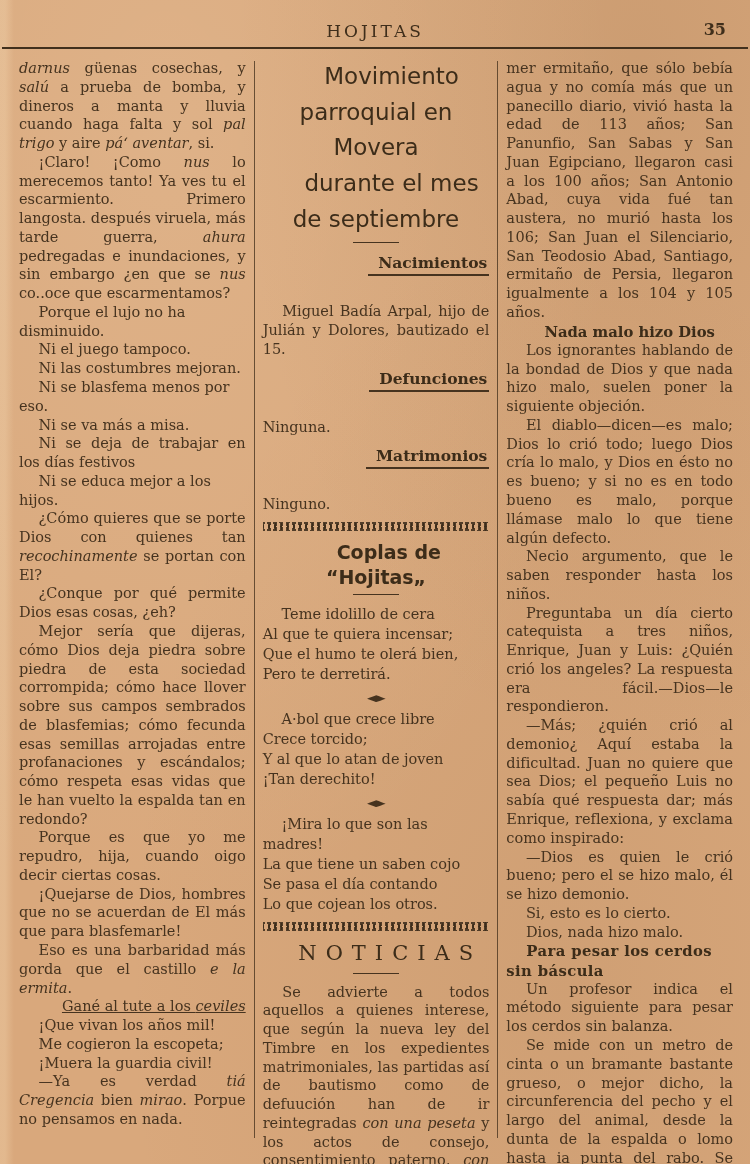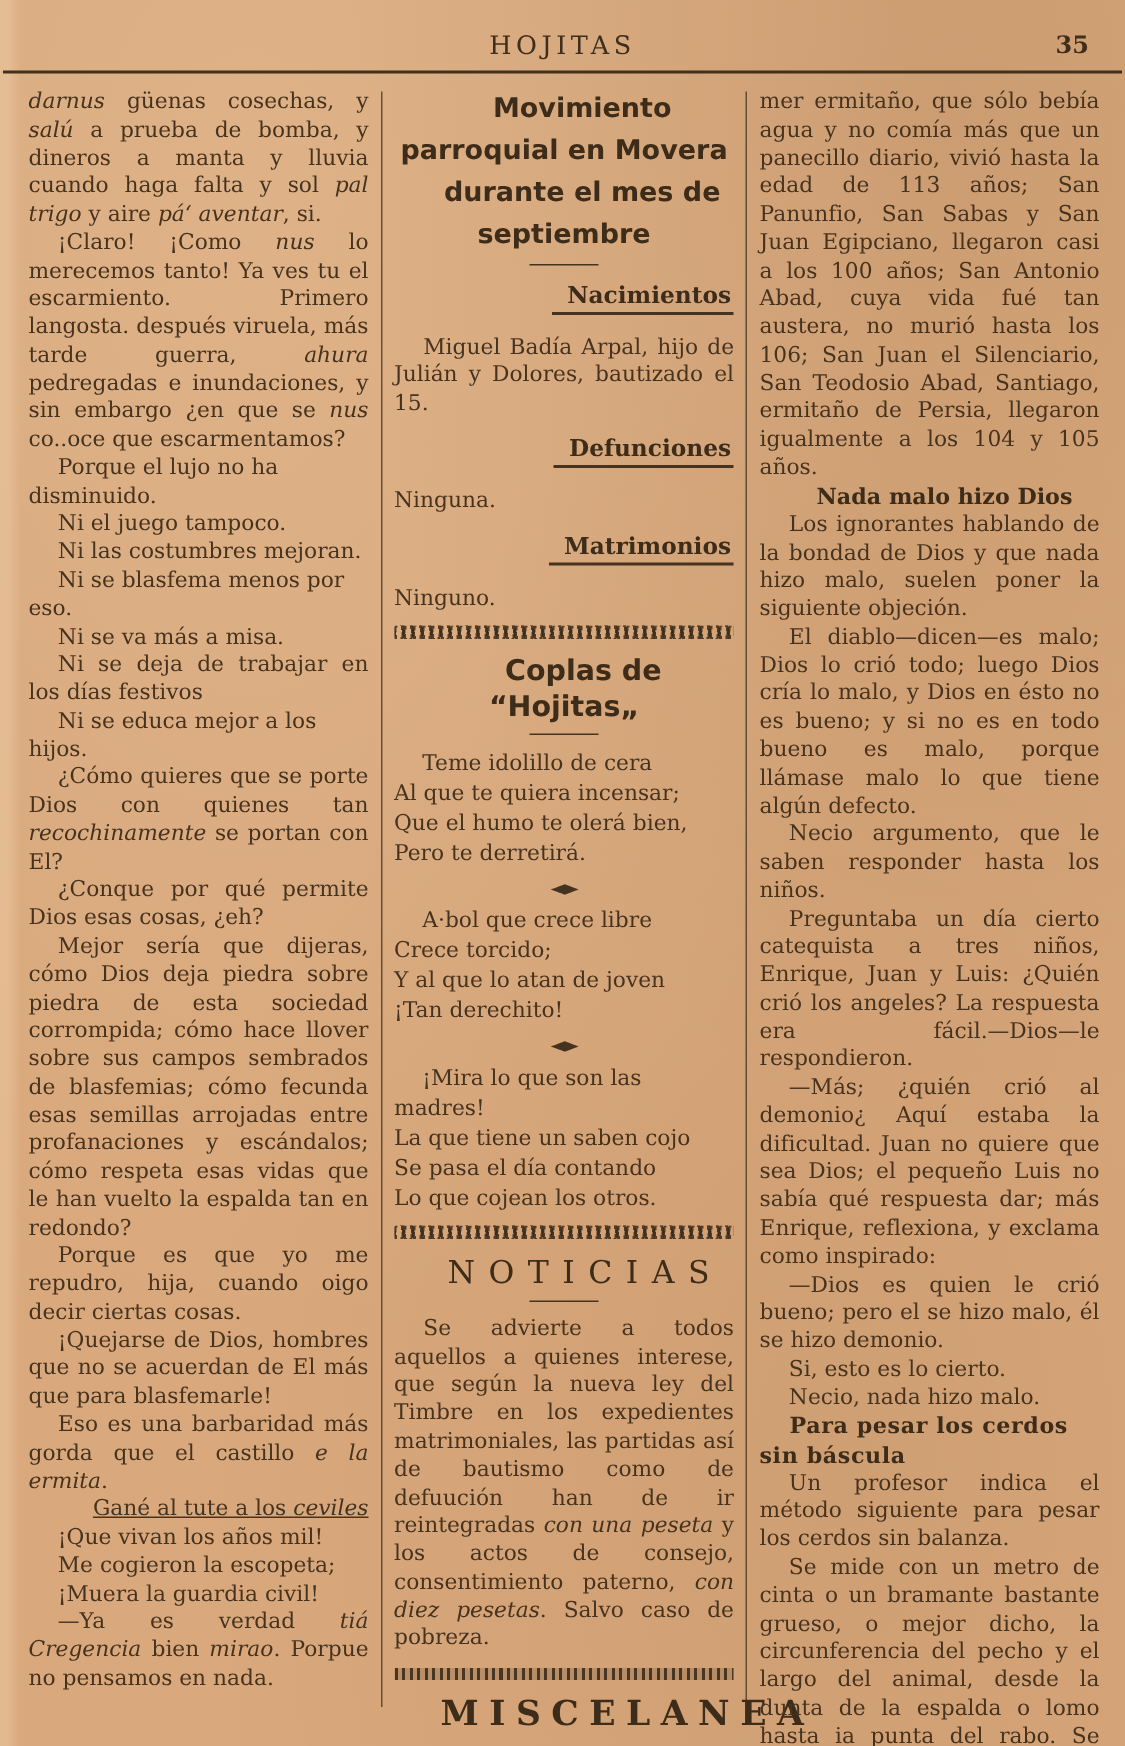--- a/index.html
+++ b/index.html
@@ -32,23 +32,23 @@
   .braid{height:9px; margin:8px 0 9px;
     background:
       repeating-linear-gradient(104deg, rgba(58,42,25,.85) 0 2px, rgba(58,42,25,0) 2px 6px),
       repeating-linear-gradient(76deg, rgba(58,42,25,.85) 0 2px, rgba(58,42,25,0) 2px 6px);}
   .hatch{height:8px; margin:10px 0 8px;
     background:repeating-linear-gradient(90deg, rgba(58,42,25,.9) 0 2px, rgba(58,42,25,.18) 2px 5px);}
   .orn{text-align:center; margin:7px 0 6px; line-height:10px;}
   .orn span{display:inline-block; transform:scaleX(2.7); font-size:9px; color:#46331f;}
   .srule{border:0; border-top:1.5px solid #46331f; width:46px; margin:5px auto 9px;}
   
-  .h-disp{font-family:"DejaVu Sans", sans-serif; font-weight:bold; text-align:center;
-    font-size:18px; line-height:1.55; color:#3c2c19; margin:2px 0 0; text-indent:0;}
-  .lbl{display:block; width:fit-content; margin:10px 0 13px auto; padding:0 2px 1px 10px;
+  .h-disp{font-family:"DejaVu Sans", sans-serif; font-weight:normal; text-align:center;
+    font-size:23px; line-height:1.55; color:#3c2c19; margin:2px 0 0; text-indent:0;}
+  .lbl{display:block; width:fit-content; margin:10px 0 26px auto; padding:0 2px 1px 10px;
     font-weight:bold; font-size:15.5px; border-bottom:2px solid #46331f; color:#3c2c19; text-align:right;}
   .h-coplas{font-family:"DejaVu Sans", sans-serif; font-weight:bold; font-size:19px;
     text-align:center; color:#3c2c19; margin:6px 0 0; text-indent:0;}
   .verse{margin:4px 0 2px; text-align:left;}
   .verse div{line-height:1.38; text-indent:0;}
   .verse div.vf{text-indent:1.3em;}
   .h-noticias{font-size:21px; letter-spacing:9px; text-align:center; font-weight:normal;
     color:#3c2c19; margin:8px 0 0; text-indent:0;}
   .h-misc{font-size:23px; letter-spacing:7px; text-align:center; font-weight:bold;
     color:#3c2c19; margin:6px 0 0; text-indent:0;}
@@ -146,21 +146,21 @@
       <p class="ni">mer ermitaño, que sólo bebía agua y no comía más que un panecillo diario, vivió hasta la edad de 113 años; San Panunfio, San Sabas y San Juan Egipciano, llegaron casi a los 100 años; San Antonio Abad, cuya vida fué tan austera, no murió hasta los 106; San Juan el Silenciario, San Teodosio Abad, Santiago, ermitaño de Persia, llegaron igualmente a los 104 y 105 años.</p>
 
       <p class="subhead">Nada malo hizo Dios</p>
       <p>Los ignorantes hablando de la bondad de Dios y que nada hizo malo, suelen poner la siguiente objeción.</p>
       <p>El diablo—dicen—es malo; Dios lo crió todo; luego Dios cría lo malo, y Dios en ésto no es bueno; y si no es en todo bueno es malo, porque llámase malo lo que tiene algún defecto.</p>
       <p>Necio argumento, que le saben responder hasta los niños.</p>
       <p>Preguntaba un día cierto catequista a tres niños, Enrique, Juan y Luis: ¿Quién crió los angeles? La respuesta era fácil.—Dios—le respondieron.</p>
       <p>—Más; ¿quién crió al demonio¿ Aquí estaba la dificultad. Juan no quiere que sea Dios; el pequeño Luis no sabía qué respuesta dar; más Enrique, reflexiona, y exclama como inspirado:</p>
       <p>—Dios es quien le crió bueno; pero el se hizo malo, él se hizo demonio.</p>
       <p class="short">Si, esto es lo cierto.</p>
-      <p class="short">Necio, nada hizo malo.</p>
+      <p class="short">Dios, nada hizo malo.</p>
 
       <p class="subhead-l">Para pesar los cerdos sin báscula</p>
       <p>Un profesor indica el método siguiente para pesar los cerdos sin balanza.</p>
       <p>Se mide con un metro de cinta o un bramante bastante grueso, o mejor dicho, la circunferencia del pecho y el largo del animal, desde la dunta de la espalda o lomo hasta ia punta del rabo. Se multiplica el grosor por si mismo y después por la longitud, y ee segundo por 87'5. El resultado da, proximamente el peso del animal.</p>
 
     </div>
 
   </div>
 </div>
 

